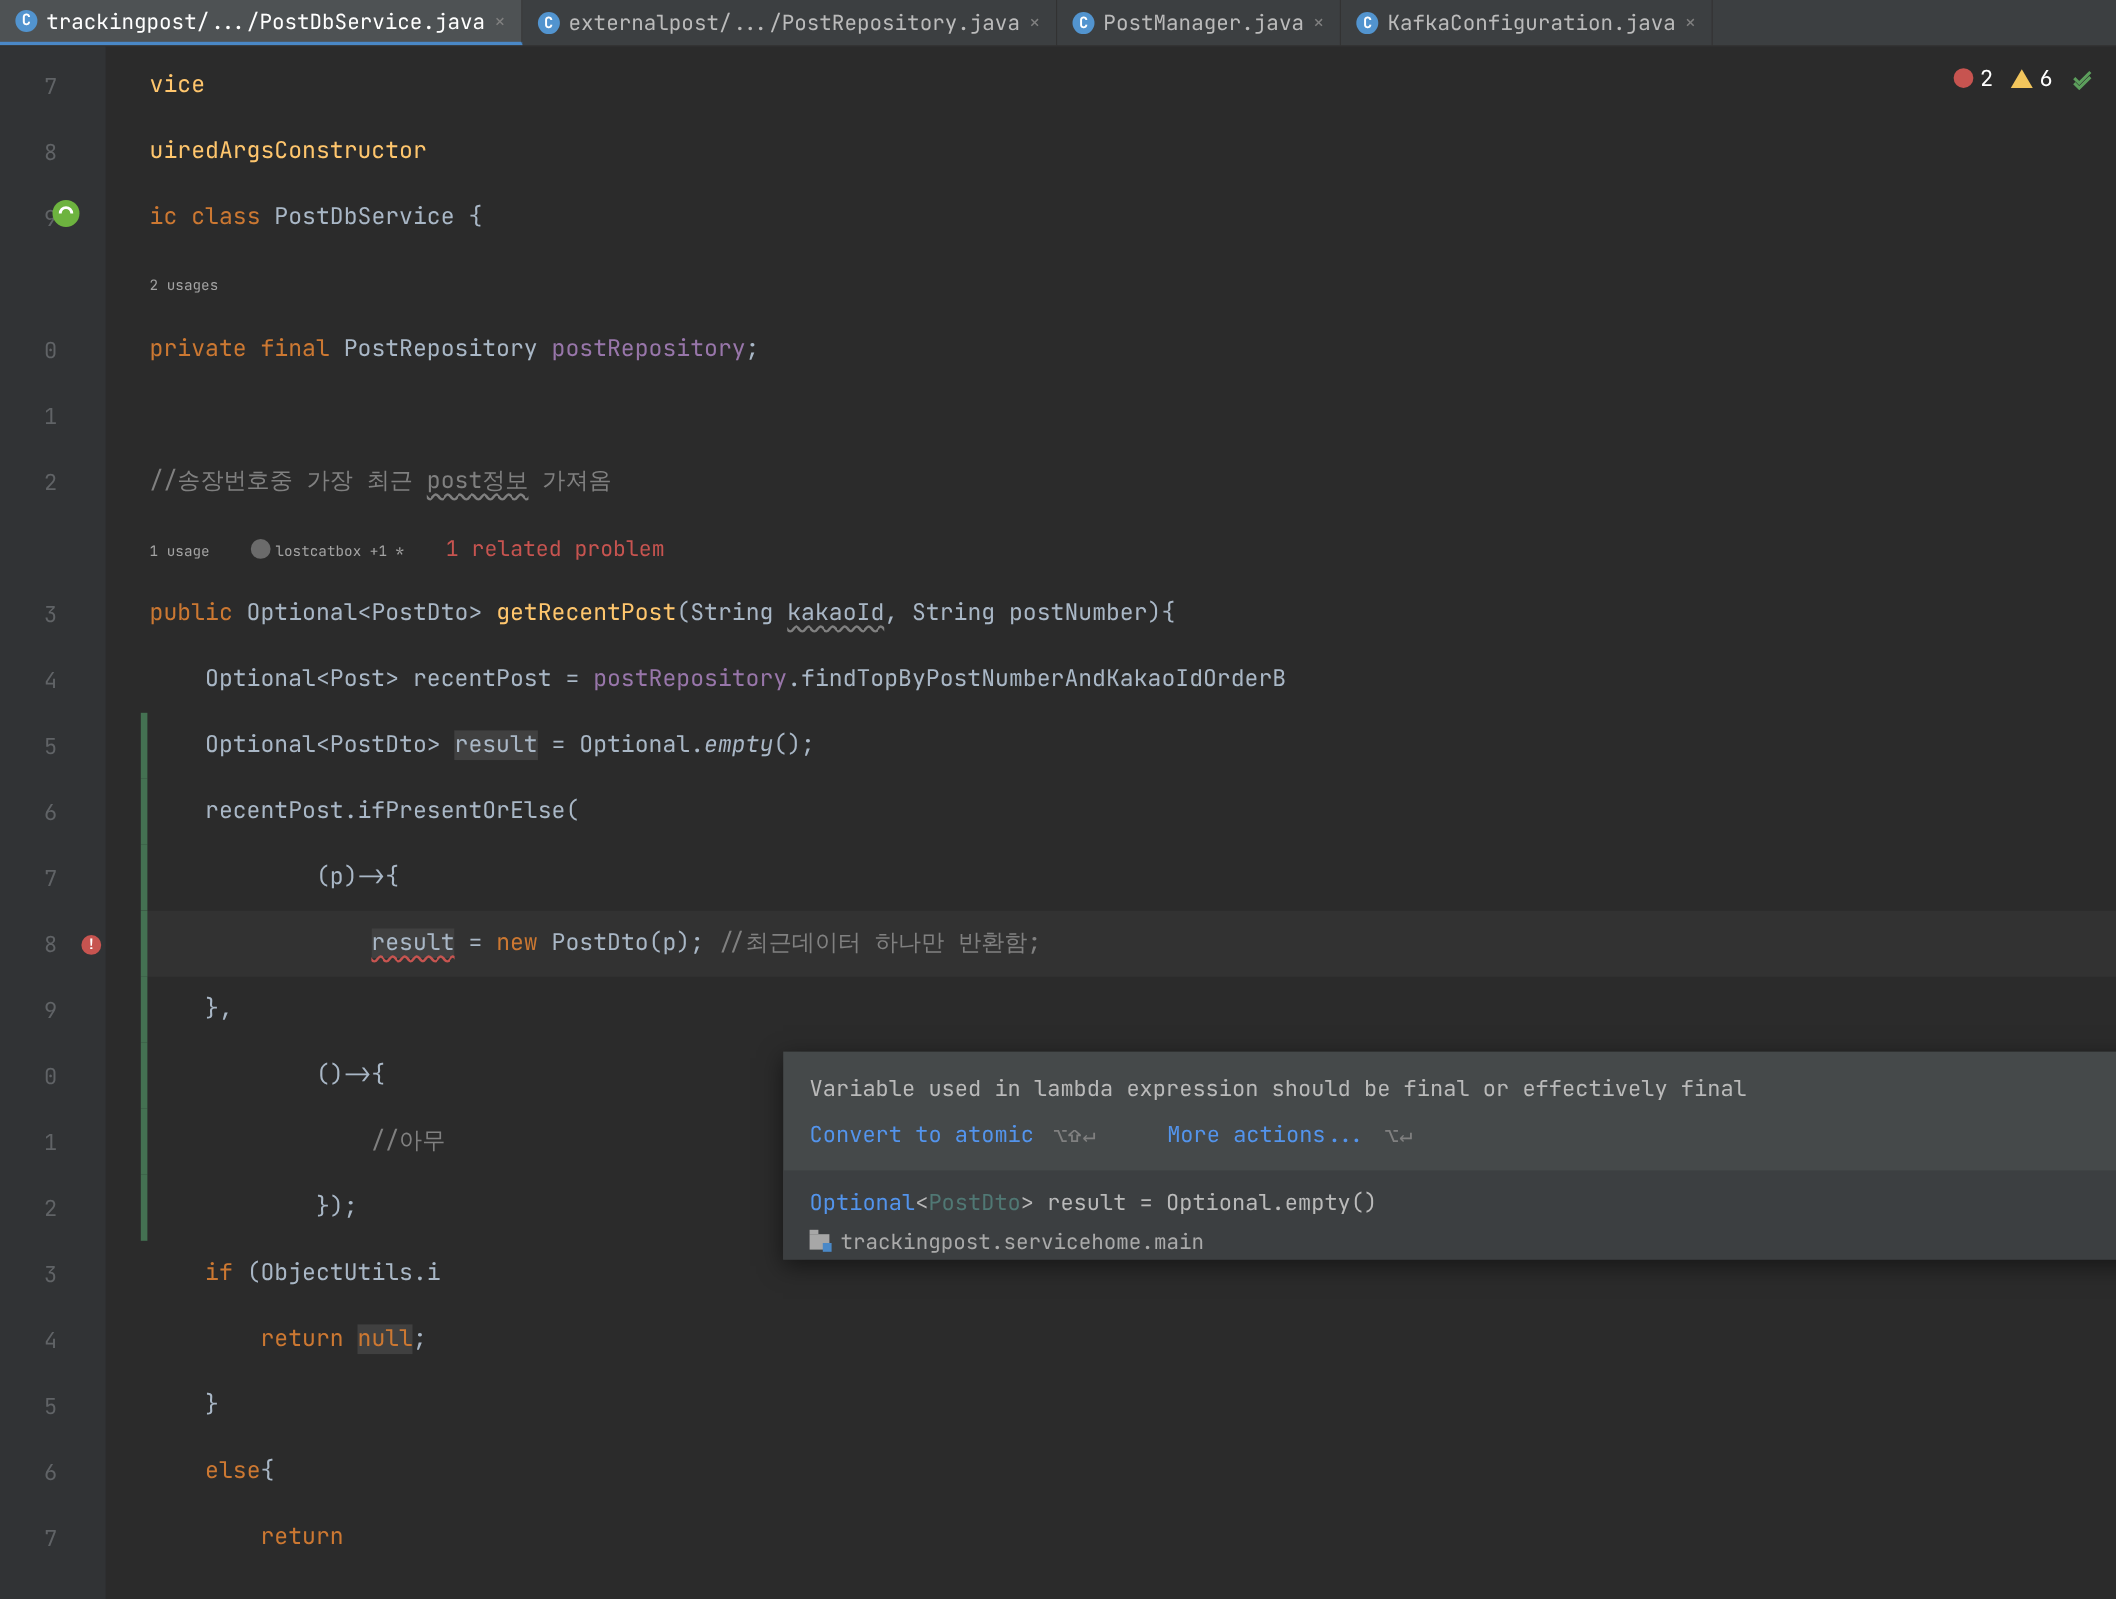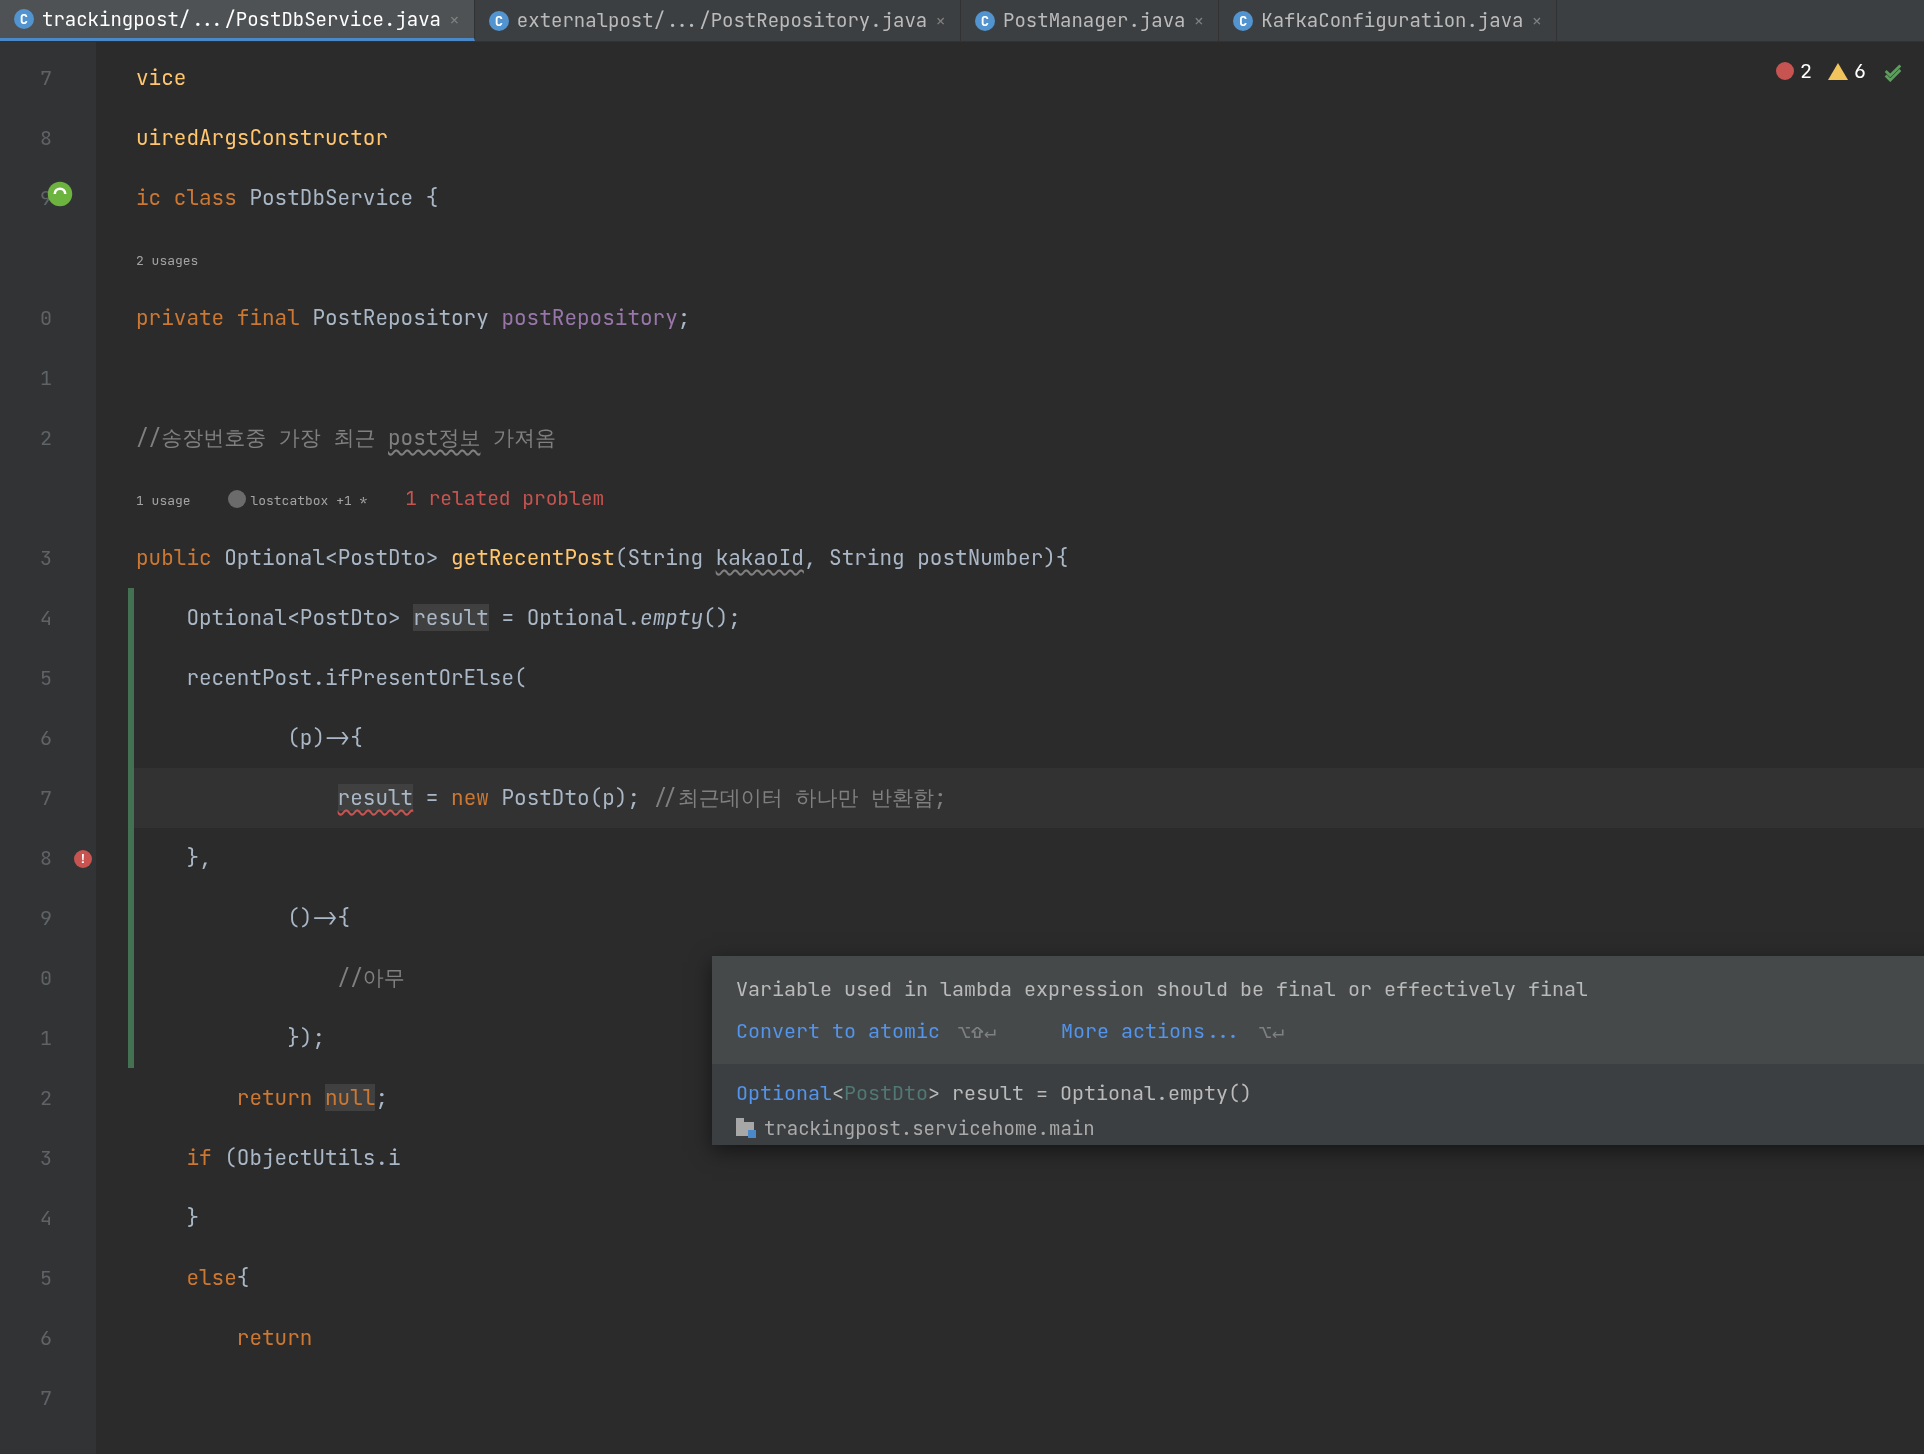--- a/index.html
+++ b/index.html
@@ -216,30 +216,31 @@
 
       <div class="code-line"><span class="method-y">vice</span></div>
       <div class="code-line"><span class="method-y">uiredArgsConstructor</span></div>
       <div class="code-line"><span class="kw">ic </span><span class="kw">class </span><span>PostDbService </span><span>{</span></div>
       <div class="code-line"><span class="usage-hint">2 usages</span></div>
       <div class="code-line"><span class="kw">private </span><span class="kw">final </span><span>PostRepository </span><span class="field">postRepository</span><span>;</span></div>
       <div class="code-line"></div>
       <div class="code-line"><span class="str-comment">//송장번호중 가장 최근 </span><span class="str-comment ul-wave">post정보</span><span class="str-comment"> 가져옴</span></div>
       <div class="code-line"><span class="usage-hint">1 usage</span>   <span class="avatar"></span><span class="usage-hint">lostcatbox +1 *</span>   <span class="related-prob">1 related problem</span></div>
       <div class="code-line"><span class="kw">public </span><span>Optional</span><span>&lt;</span><span>PostDto</span><span>&gt; </span><span class="method-y">getRecentPost</span><span>(String </span><span class="ul-wave">kakaoId</span><span>, String postNumber){</span></div>
+      <div class="code-line"><span>    Optional</span><span>&lt;</span><span>Post</span><span>&gt; recentPost = </span><span class="field">postRepository</span><span>.findTopByPostNumberAndKakaoIdOrderB</span></div>
       <div class="code-line"><div class="change-bar cb-green"></div><span>    Optional</span><span>&lt;</span><span>PostDto</span><span>&gt; </span><span class="hl-box">result</span><span> = Optional.</span><span class="italic">empty</span><span>();</span></div>
       <div class="code-line"><div class="change-bar cb-green"></div><span>    recentPost.ifPresentOrElse(</span></div>
       <div class="code-line"><div class="change-bar cb-green"></div><span>            (p)-&gt;{</span></div>
       <div class="code-line highlight"><div class="change-bar cb-green"></div><span>                </span><span class="hl-box ul-wave-red">result</span><span> = </span><span class="kw">new </span><span>PostDto(p); </span><span class="str-comment">//최근데이터 하나만 반환함;</span></div>
       <div class="code-line"><div class="change-bar cb-green"></div><span>    },</span></div>
       <div class="code-line"><div class="change-bar cb-green"></div><span>            ()-&gt;{</span></div>
       <div class="code-line"><div class="change-bar cb-green"></div><span>                </span><span class="str-comment">//아무</span></div>
       <div class="code-line"><div class="change-bar cb-green"></div><span>            });</span></div>
+      <div class="code-line"><span>    </span><span class="kw">if </span><span>(ObjectUtils.i</span></div>
       <div class="code-line"><span>        </span><span class="kw">return </span><span class="kw hl-box">null</span><span>;</span></div>
-      <div class="code-line"><span>    </span><span class="kw">if </span><span>(ObjectUtils.i</span></div>
       <div class="code-line"><span>    }</span></div>
       <div class="code-line"><span>    </span><span class="kw">else</span><span>{</span></div>
       <div class="code-line"><span>        </span><span class="kw">return</span></div>
 
       <div class="tooltip">
         <div class="tt-top">
           <span>Variable used in lambda expression should be final or effectively final</span>
           <span class="more-dots">⋮</span>
         </div>
         <div class="tt-actions">

